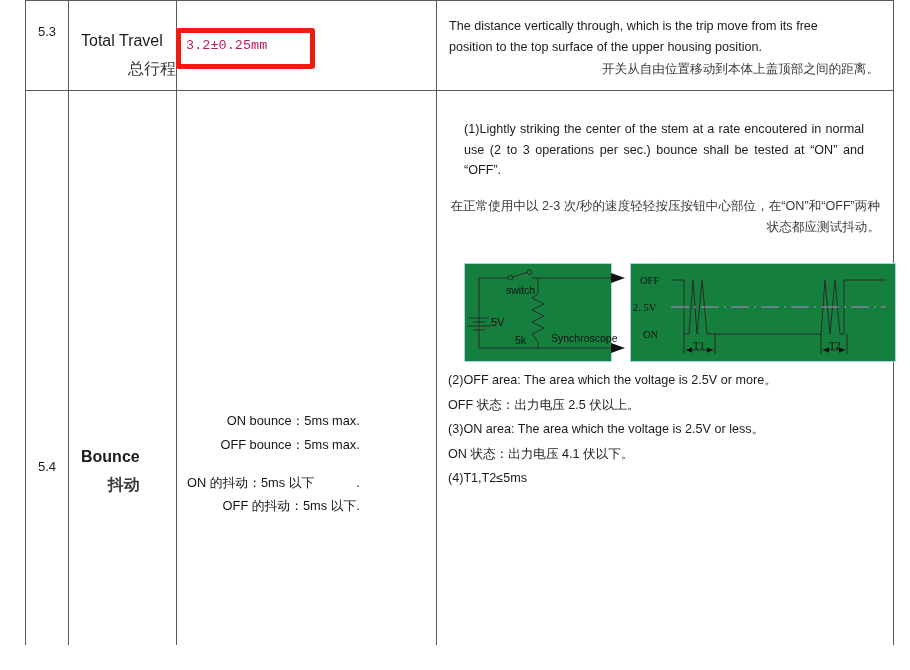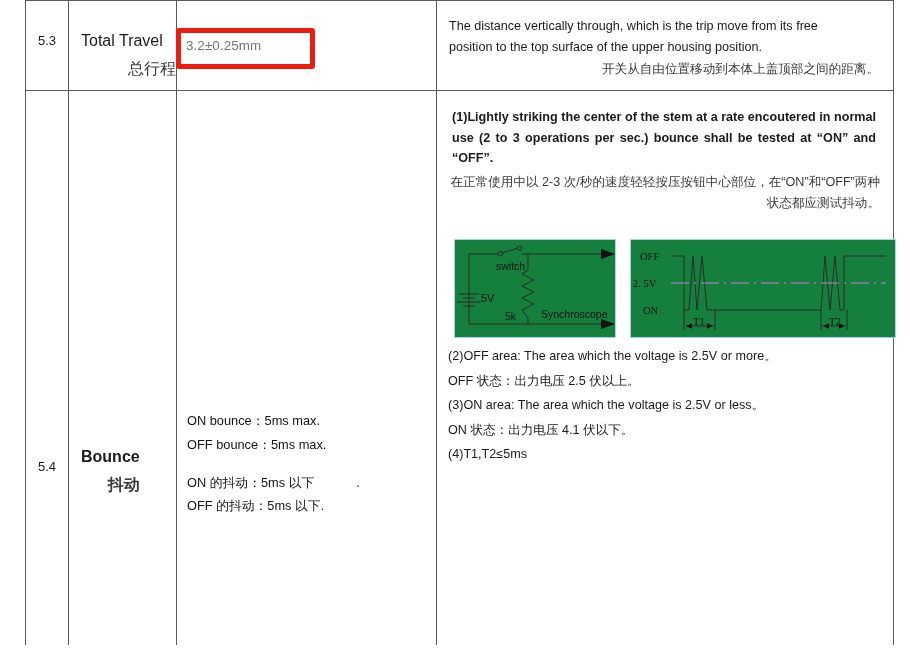--- a/index.html
+++ b/index.html
@@ -45,21 +45,21 @@
   .cell {
     padding: 8px 9px 6px 9px;
     font-size: 12.6px;
     color: #1b1b1b;
     line-height: 1.62;
   }
   .no-cell {
     font-size: 13px;
     color: #1b1b1b;
     text-align: center;
-    padding-top: 32px;
+    padding-top: 23px;
   }
   .no-cell.r54 { padding-top: 0; }
   .item-cell {
     font-size: 16px;
     color: #1b1b1b;
     padding: 26px 0 0 12px;
     line-height: 1.72;
   }
   .item-cell.r54 { padding-top: 0; }
   .cn { color: #3a3a3a; text-align: right; }
@@ -88,66 +88,68 @@
     height: 41px;
     border: 5px solid #ee1b11;
     border-radius: 3px;
     box-sizing: border-box;
   }
   .redbox-text {
     position: absolute;
     left: 9px;
     top: 37px;
     font-size: 13.4px;
-    color: #737373;
+    color: #be185d;
     letter-spacing: .1px;
+    font-family: Liberation Mono, monospace;
   }
 
   
   .r54-spec {
     padding: 0;
     position: relative;
     height: 555px;
+    text-align: right;
   }
   .bounce-block {
     position: absolute;
     left: 10px;
     top: 318px;
     font-size: 12.8px;
     color: #141414;
     line-height: 1.85;
     white-space: nowrap;
   }
   .bounce-block .gap { height: 14px; }
   .bounce-block .dotmark {
     display: inline-block;
     margin-left: 42px;
     color: #222;
   }
 
   .desc54 { padding: 12px 13px 8px 11px; }
-  .desc54 .para { margin: 4px; font-weight: bold; }
+  .desc54 .para { margin: 16px; }
   .desc54 .cnline { margin: 0; }
   .desc54 .lower { margin-top: 8px; }
   .desc54 .lower p { margin: 0 0 5px 0; line-height: 1.55; }
 
   
   .figs {
     position: relative;
     height: 100px;
     margin: 26px 0 0 2px;
   }
   .figbox {
     position: absolute;
     top: 0;
     border: 1.5px solid #a9d4e8;
     background: #15803d;
     box-sizing: border-box;
   }
-  .fig-circuit { left: 4px;   width: 162px; height: 99px; }
+  .fig-circuit { left: 14px;   width: 148px; height: 99px; }
   .fig-wave    { left: 180px; width: 266px; height: 99px; }
   .figbox svg { display: block; }
 
   
   .page-bottom-shadow {
     position: absolute;
     left: 0; top: 645px;
     width: 910px; height: 25px;
     background: #ffffff;
   }

